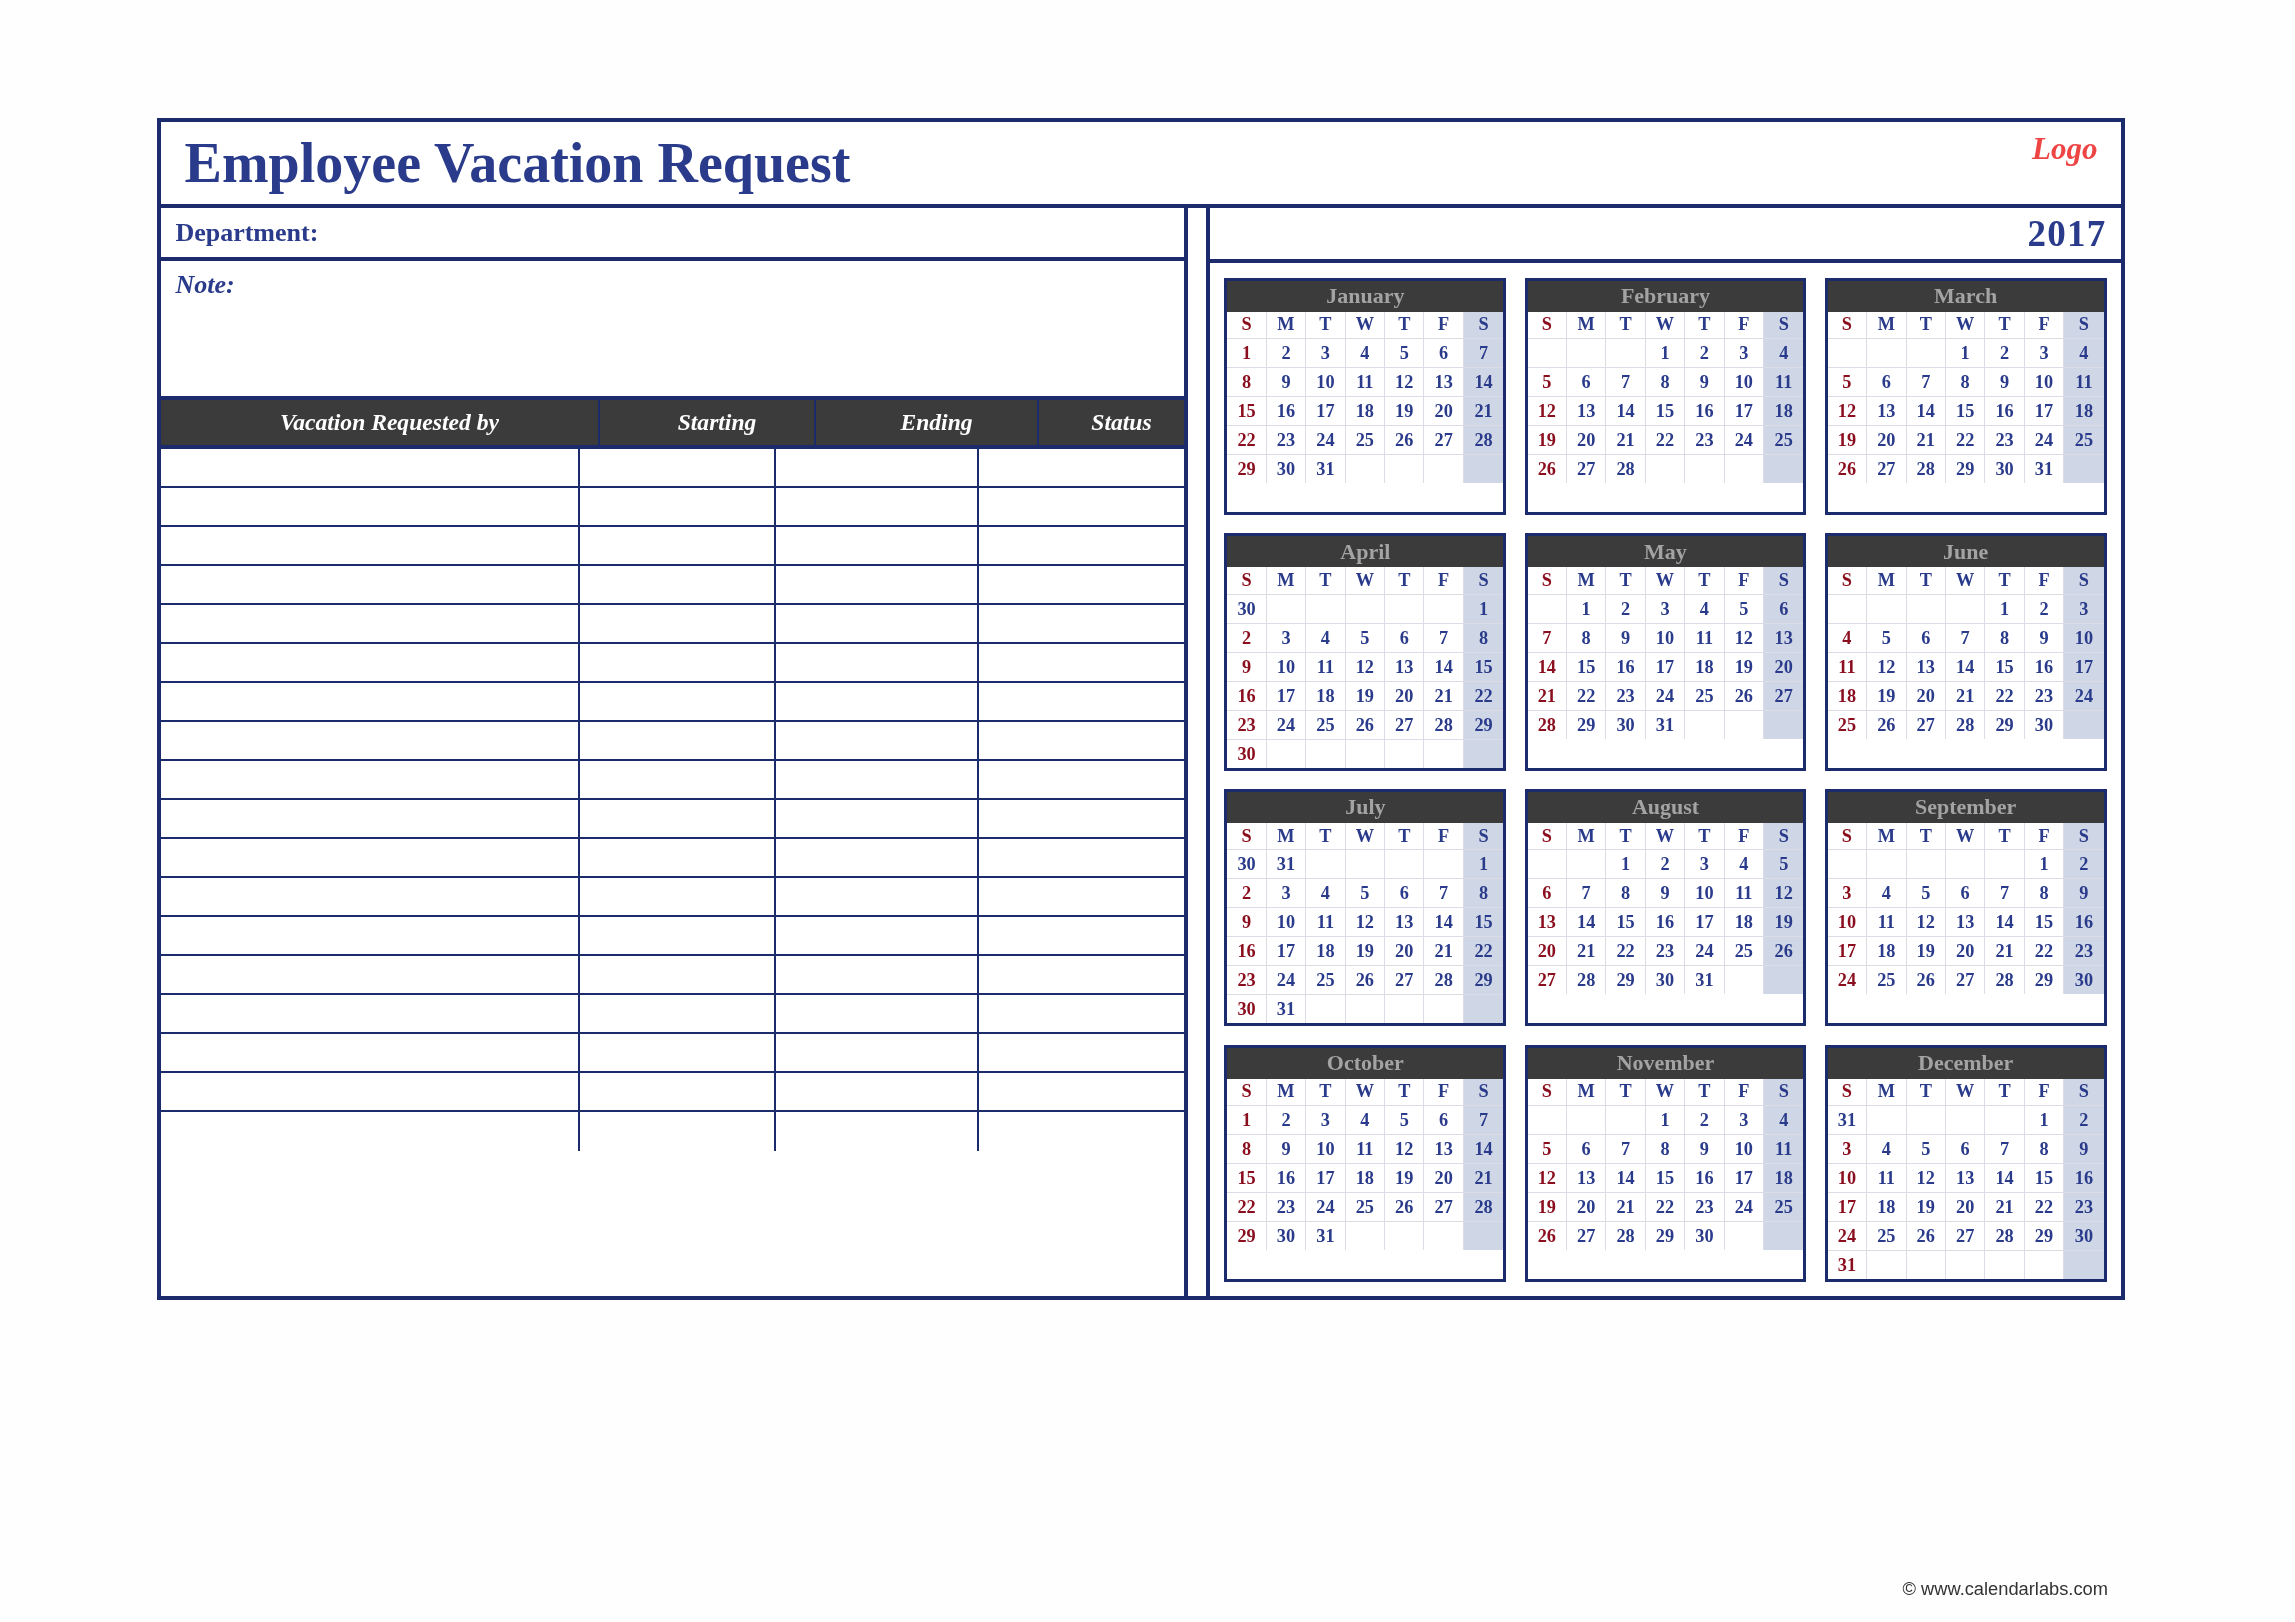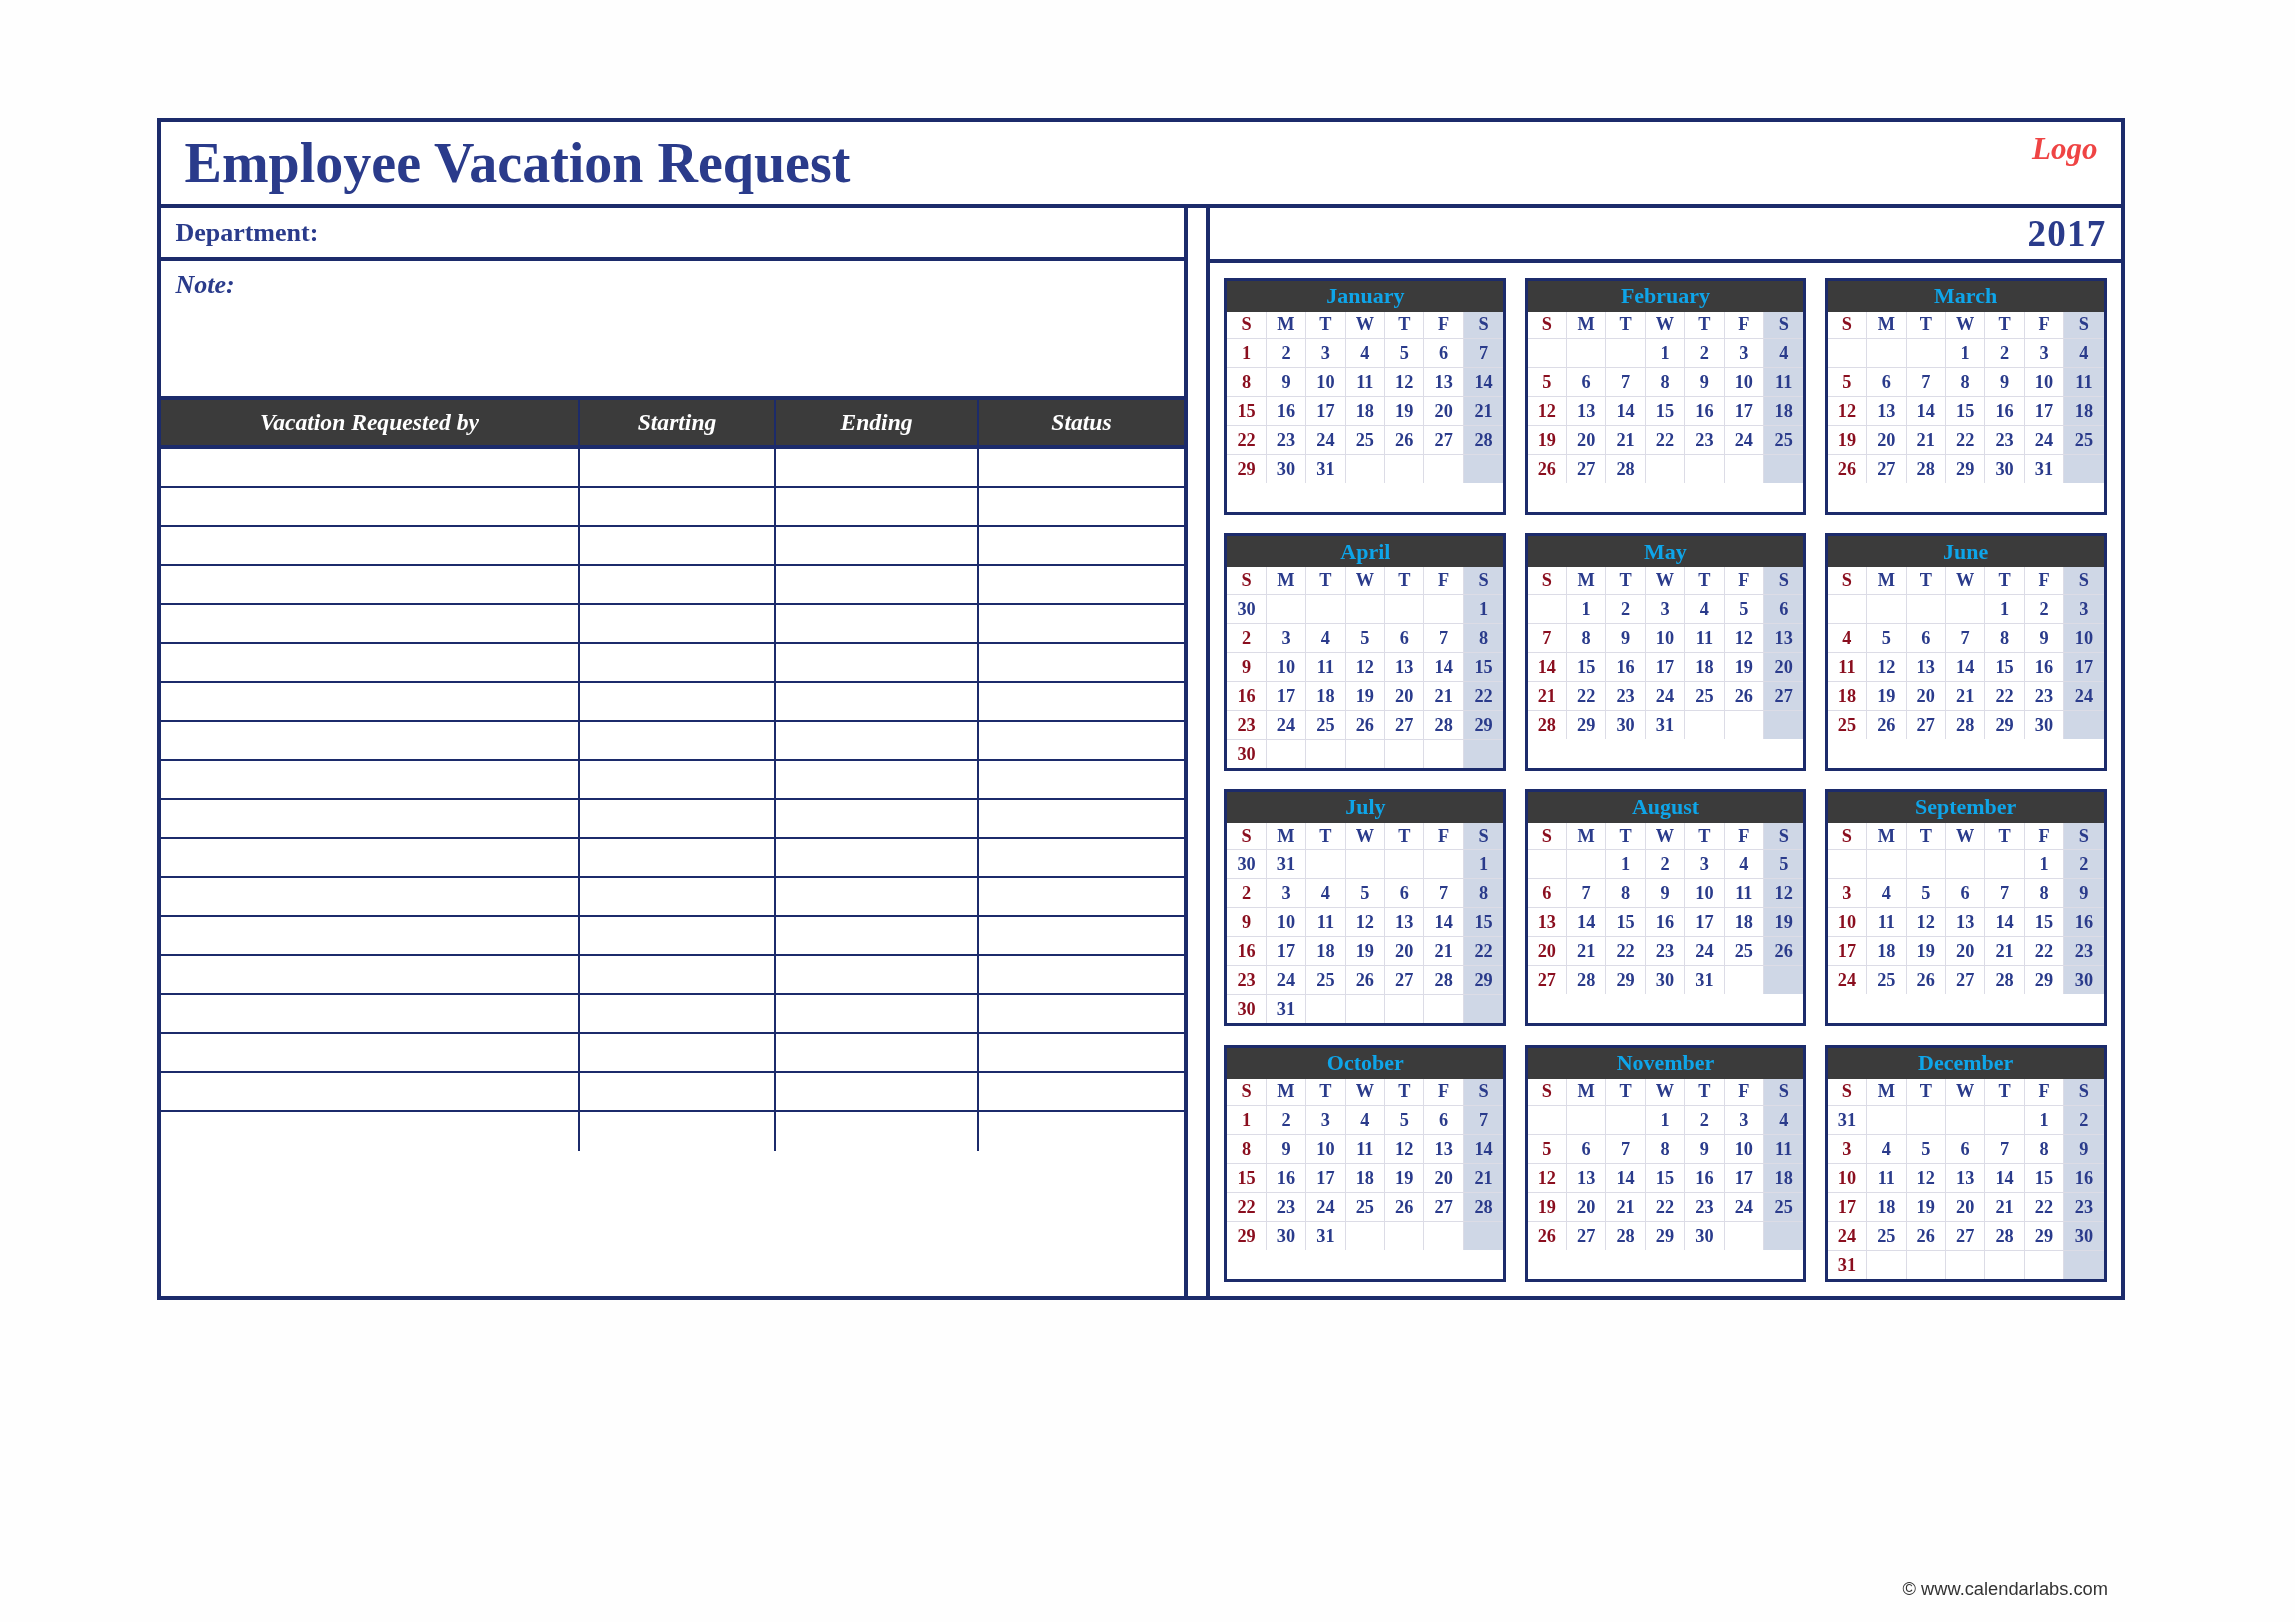--- a/index.html
+++ b/index.html
@@ -63,21 +63,21 @@
 
   .req-header {
     display: flex;
     background: #3b3b3b;
     color: #fff;
     font-style: italic;
     font-weight: bold;
     font-size: 23.6px;
     border-bottom: 4.6px solid #1c2b6b;
   }
-  .req-header > div { text-align: center; padding: 9.2px 3.9px; }
+  .req-header > div { text-align: center; padding: 9.2px 3.9px; margin-left: 20px; }
   .req-row { display: flex; border-bottom: 2.6px solid #1c2b6b; height: 39px; }
   .req-row > div { border-right: 2.6px solid #1c2b6b; }
   .req-row > div:last-child { border-right: none; }
   .req-header > div { border-right: 2.6px solid #1c2b6b; }
   .req-header > div:last-child { border-right: none; }
   .req-row:last-child { border-bottom: none; }
   .c1 { width: 419px; }
   .c2 { width: 196px; }
   .c3 { width: 203px; }
   .c4 { flex: 1; }
@@ -94,21 +94,21 @@
   .cal-grid {
     display: grid;
     grid-template-columns: repeat(3, 1fr);
     grid-template-rows: repeat(4, 1fr);
     gap: 18.3px;
     padding: 14.4px;
   }
   .month-box { border: 3.3px solid #1c2b6b; background: #fff; }
   .month-title {
     background: #3b3b3b;
-    color: #0ea5e9;
+    color: #a3a3a3;
     text-align: center;
     font-weight: bold;
     font-size: 22px;
     padding: 2.6px 0;
     font-family: Georgia, serif;
   }
   .dow-row {
     display: grid;
     grid-template-columns: repeat(7, 1fr);
     font-weight: bold;

